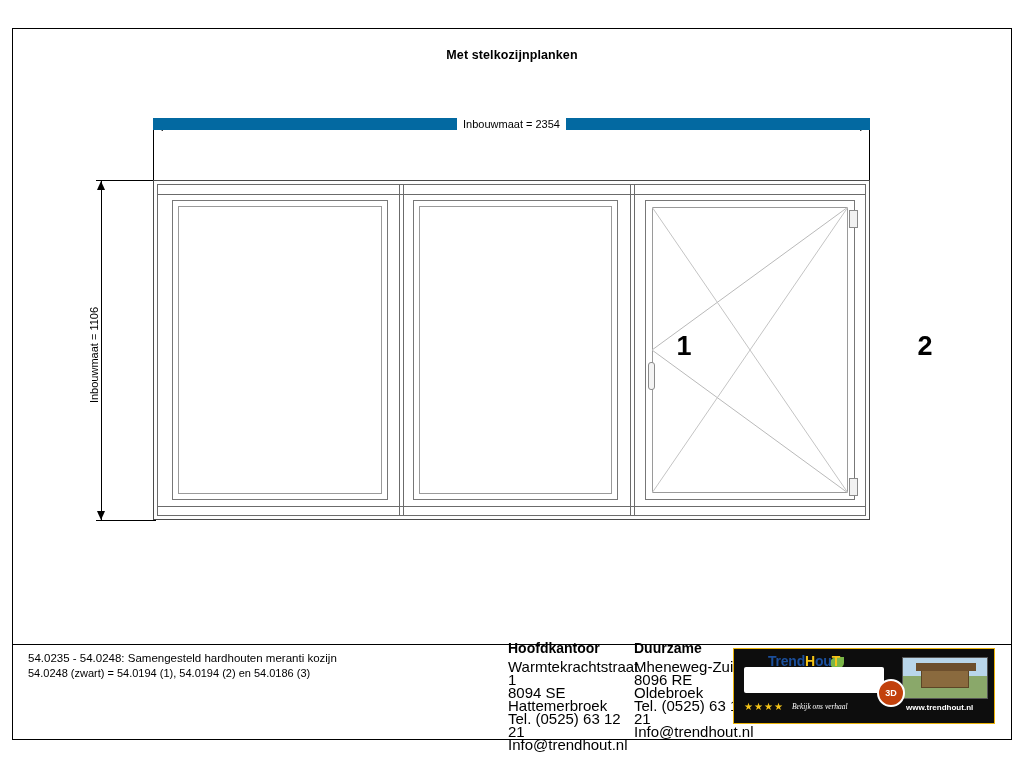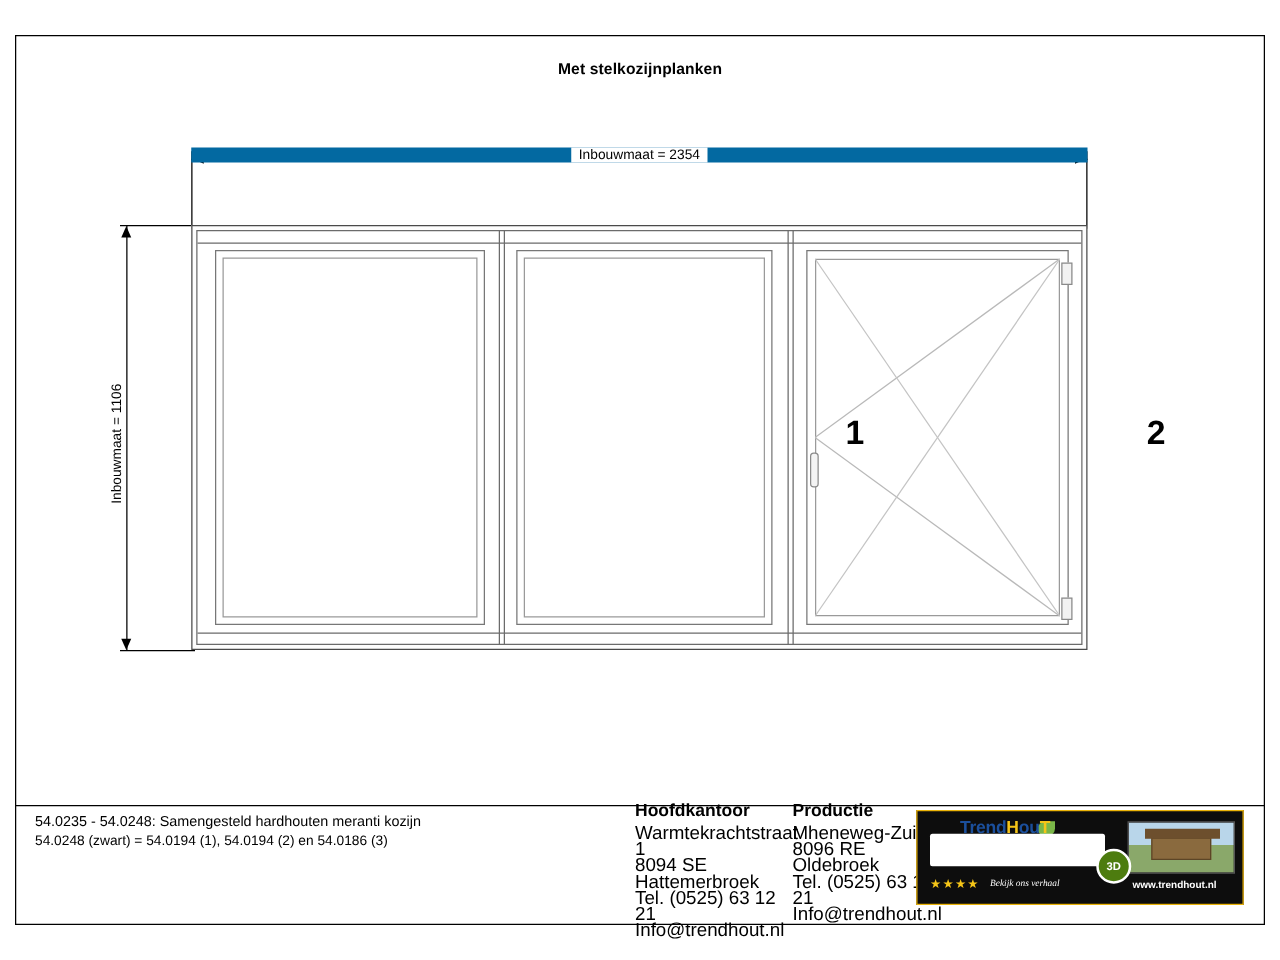--- a/index.html
+++ b/index.html
@@ -393,21 +393,21 @@
     width: 60px; height: 8px;
     background: #6d4f2d;
   }
   .logo-badge {
     position: absolute;
     left: 143px;
     top: 30px;
     width: 24px;
     height: 24px;
     border-radius: 50%;
-    background: #4d7c0f;
+    background: #c2410c;
     border: 2px solid #ffffff;
     color: #fff;
     font-size: 9px;
     font-weight: bold;
     text-align: center;
     line-height: 24px;
   }
   .logo-url {
     position: absolute;
     left: 172px;
@@ -489,21 +489,21 @@
 
   <div class="tb-col c1">
     <h4>Hoofdkantoor</h4>
     <div class="ln">Warmtekrachtstraat 1</div>
     <div class="ln">8094 SE Hattemerbroek</div>
     <div class="ln">Tel. (0525) 63 12 21</div>
     <div class="ln">Info@trendhout.nl</div>
   </div>
 
   <div class="tb-col c2">
-    <h4>Productie</h4>
+    <h4>Duurzame</h4>
     <div class="ln">Mheneweg-Zuid 1b</div>
     <div class="ln">8096 RE Oldebroek</div>
     <div class="ln">Tel. (0525) 63 12 21</div>
     <div class="ln">Info@trendhout.nl</div>
   </div>
 
   <div class="logo">
     <div class="logo-leaf"></div>
     <div class="logo-name"></div>
     <div class="logo-name-text">Trend<em>H</em>ou<em>T</em></div>

